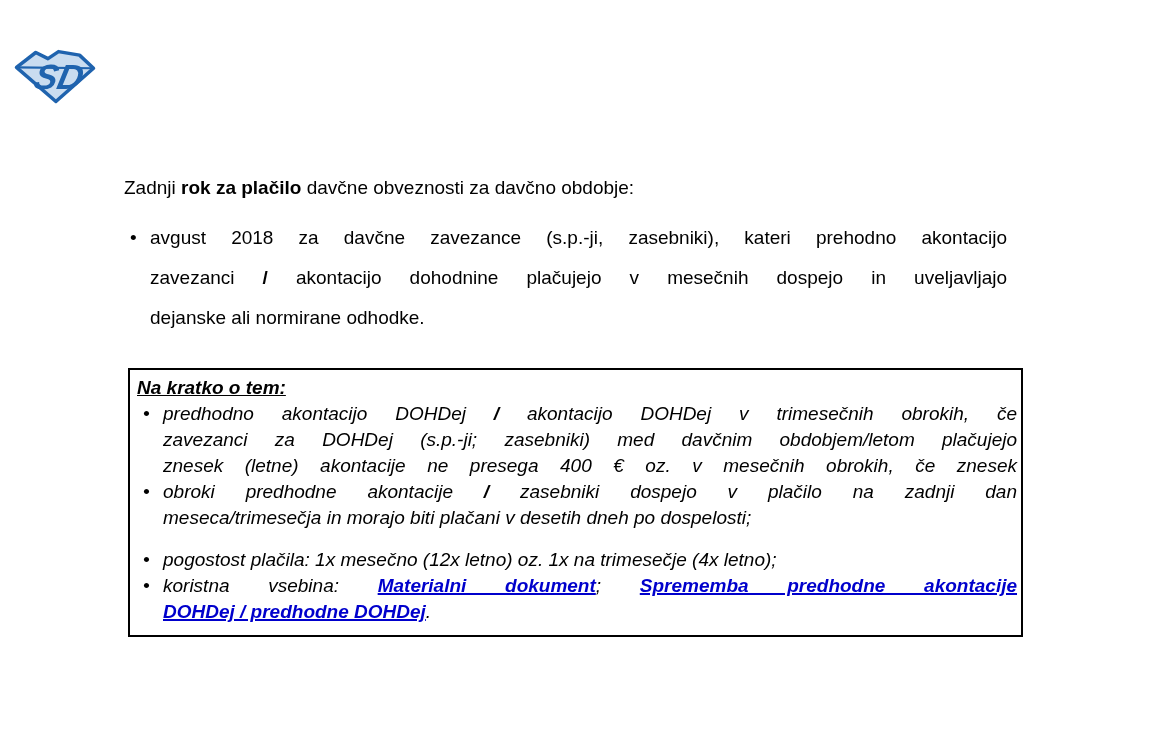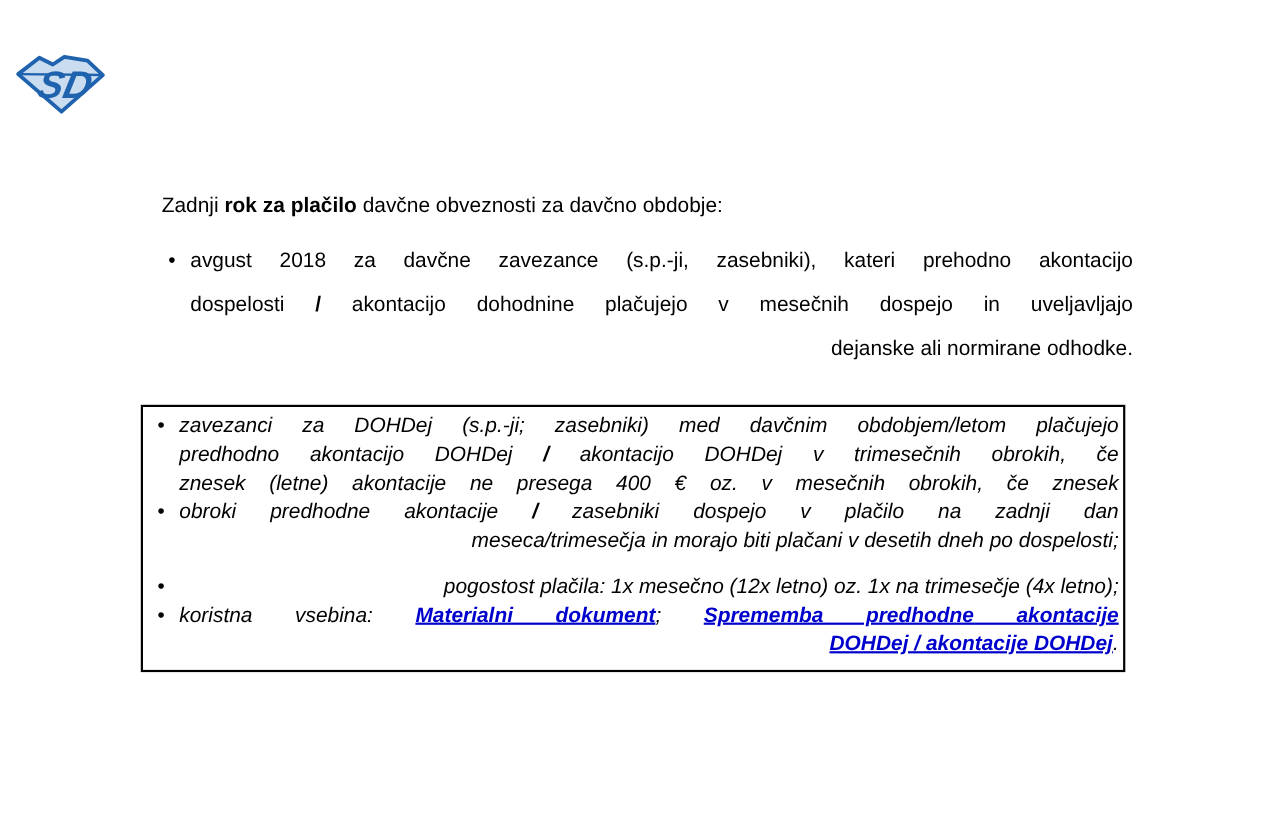--- a/index.html
+++ b/index.html
@@ -14,27 +14,27 @@
   body{
     width:1157px;height:743px;position:relative;overflow:hidden;
     background:var(--page-background,#ffffff);
     color:var(--text,#000000);
     font-family:"Liberation Sans", sans-serif;
   }
   .logo{position:absolute;left:13px;top:45px;width:84px;height:64px;}
   .logo-gem{fill:var(--logo-fill,#c9dcf0);stroke:var(--logo-outline,#1f63ae);stroke-width:4;stroke-linejoin:round;}
   .logo-facet{fill:none;stroke:var(--logo-outline,#1f63ae);stroke-width:2.5;}
   .logo-letters{fill:var(--logo-outline,#1f63ae);font:italic bold 40px "Liberation Sans",sans-serif;}
-  .content{position:absolute;left:147px;top:174px;width:883px;font-size:19px;}
+  .content{position:absolute;left:124px;top:174px;width:883px;font-size:19px;}
   .heading{margin:0;line-height:27px;font-weight:normal;}
   .outer-list{margin:17px 0 0 0;padding:0;list-style:none;}
   .outer-list li{position:relative;padding-left:26px;line-height:40px;}
   .outer-list li::before{content:"\2022";position:absolute;left:6px;}
   .jline{display:block;text-align:justify;text-align-last:justify;}
-  .lline{display:block;text-align:right;}
+  .lline{display:block;text-align:left;}
   .box{
     position:absolute;left:128px;top:368px;width:895px;box-sizing:border-box;
     border:2px solid var(--box-border,#000000);
     padding:5px 4px 10px 7px;
     font-size:19px;font-style:italic;line-height:26px;
   }
   .box-title{margin:0;font-weight:bold;text-decoration:underline;}
   .box ul{margin:0;padding:0;list-style:none;}
   .box li{position:relative;padding-left:26px;}
   .box li::before{content:"\2022";position:absolute;left:6px;font-style:italic;}
@@ -58,46 +58,47 @@
     </svg>
   </div>
 
   <div class="content">
 
     <p class="heading"><span>Zadnji </span><b>rok za plačilo</b><span> davčne obveznosti za davčno obdobje:</span></p>
 
     <ul class="outer-list">
       <li>
         <span class="jline"><span>avgust 2018 za davčne zavezance (s.p.-ji, zasebniki), kateri prehodno akontacijo</span></span>
-        <span class="jline"><span>dospelosti </span><b>/</b><span> akontacijo dohodnine plačujejo v mesečnih dospejo in uveljavljajo</span></span>
+        <span class="jline"><span>zavezanci </span><b>/</b><span> akontacijo dohodnine plačujejo v mesečnih dospejo in uveljavljajo</span></span>
         <span class="lline"><span>dejanske ali normirane odhodke.</span></span>
       </li>
     </ul>
 
   </div>
 
   <div class="box">
+    <p class="box-title">Na kratko o tem:</p>
     <ul>
 
       <li>
+        <span class="jline"><span>predhodno akontacijo DOHDej </span><b>/</b><span> akontacijo DOHDej v trimesečnih obrokih, če</span></span>
         <span class="jline"><span>zavezanci za DOHDej (s.p.-ji; zasebniki) med davčnim obdobjem/letom plačujejo</span></span>
-        <span class="jline"><span>predhodno akontacijo DOHDej </span><b>/</b><span> akontacijo DOHDej v trimesečnih obrokih, če</span></span>
         <span class="jline"><span>znesek (letne) akontacije ne presega 400 € oz. v mesečnih obrokih, če znesek</span></span>
       </li>
 
       <li>
         <span class="jline"><span>obroki predhodne akontacije </span><b>/</b><span> zasebniki dospejo v plačilo na zadnji dan</span></span>
         <span class="lline"><span>meseca/trimesečja in morajo biti plačani v desetih dneh po dospelosti;</span></span>
       </li>
 
       <li class="gap">
         <span class="lline"><span>pogostost plačila: 1x mesečno (12x letno) oz. 1x na trimesečje (4x letno);</span></span>
       </li>
 
       <li>
         <span class="jline"><span>koristna vsebina: </span><a class="doc-link" href="#">Materialni dokument</a><span>; </span><a class="doc-link" href="#">Sprememba predhodne akontacije</a></span>
-        <span class="lline"><a class="doc-link" href="#">DOHDej / akontacije DOHDej</a><span>.</span></span>
+        <span class="lline"><a class="doc-link" href="#">DOHDej / predhodne DOHDej</a><span>.</span></span>
       </li>
 
     </ul>
   </div>
 
 </div>
 
 </body></html>

